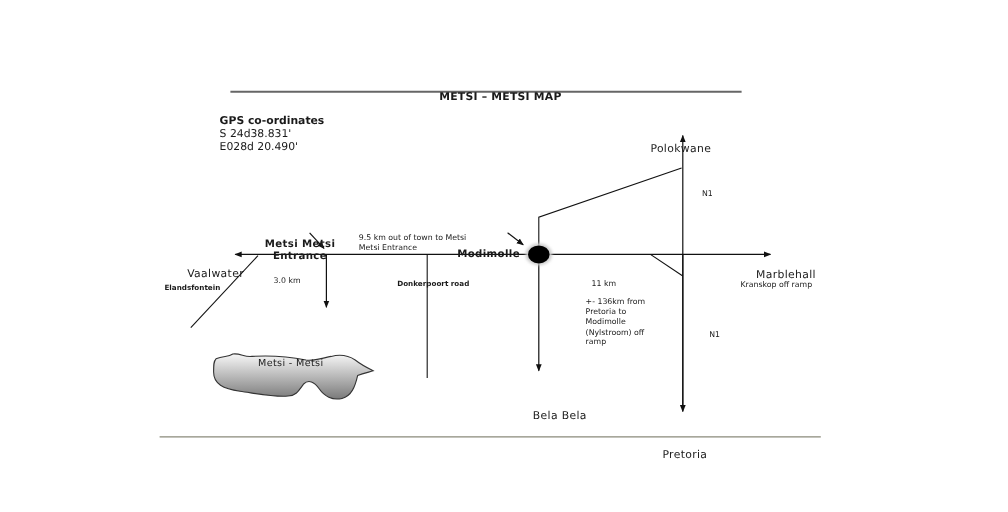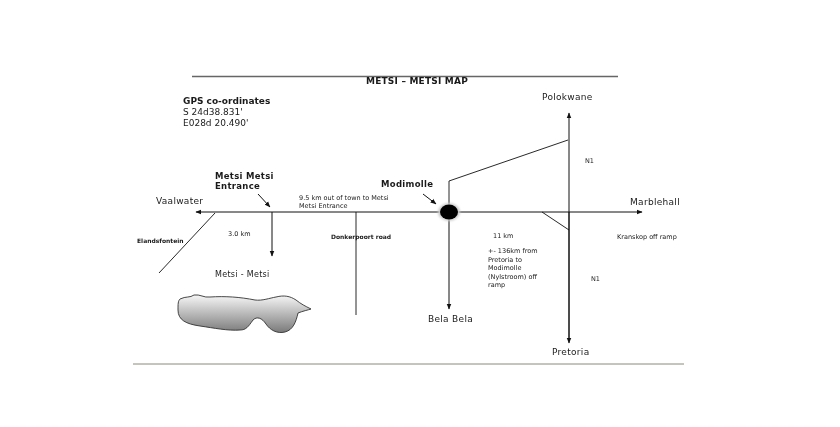--- a/index.html
+++ b/index.html
@@ -3,21 +3,21 @@
   <meta charset="utf-8">
   <style>
     html, body { margin: 0; padding: 0; background: #ffffff; }
     body { width: 840px; height: 427px; position: relative; overflow: hidden;
            font-family: "DejaVu Sans", sans-serif; color: #1a1a1a; }
     #map { position: absolute; left: 0; top: 0; }
     .lbl { position: absolute; white-space: nowrap; line-height: 1.15; }
     .title { left: 366px; top: 76px; font-size: 9px; font-weight: bold; letter-spacing: 0.2px; }
     .gps { left: 183px; top: 96px; font-size: 9px; line-height: 11px; }
     .gps .h { font-weight: bold; }
-    .place { font-size: 9px; letter-spacing: 0.3px; }
+    .place { font-size: 9px; letter-spacing: 0.3px; margin-top: 28px; }
     .bold { font-weight: bold; }
     .small { font-size: 6.5px; }
     .xs { font-size: 6px; font-weight: bold; }
   </style>
 </head>
 <body>
 
 <svg id="map" width="840" height="427" viewBox="0 0 840 427">
   <defs>
     <marker id="arrow" viewBox="0 0 10 10" refX="9" refY="5" markerWidth="6" markerHeight="6" orient="auto-start-reverse">
@@ -66,21 +66,21 @@
 <div class="lbl title">METSI – METSI MAP</div>
 
 <div class="lbl gps">
   <div class="h">GPS co-ordinates</div>
   <div>S  24d38.831'</div>
   <div>E028d 20.490'</div>
 </div>
 
 <div class="lbl place" style="left:156px; top:196px;">Vaalwater</div>
 
-<div class="lbl place bold" style="left:215px; top:172px; width:70px; font-size:8.5px;">
+<div class="lbl place bold" style="left:215px; top:172px; text-align:center; width:70px; font-size:8.5px;">
   <div>Metsi Metsi</div>
   <div>Entrance</div>
 </div>
 
 <div class="lbl small" style="left:299px; top:194px; line-height:8px;">
   <div>9.5 km out of town to Metsi</div>
   <div>Metsi Entrance</div>
 </div>
 
 <div class="lbl place bold" style="left:381px; top:180px; font-size:8.5px;">Modimolle</div>
@@ -98,21 +98,21 @@
 
 <div class="lbl small" style="left:488px; top:247px; line-height:8.5px;">
   <div>+- 136km from</div>
   <div>Pretoria to</div>
   <div>Modimolle</div>
   <div>(Nylstroom) off</div>
   <div>ramp</div>
 </div>
 
 <div class="lbl place" style="left:552px; top:347px;text-align:right;">Pretoria</div>
-<div class="lbl place" style="left:428px; top:314px;">Bela Bela</div>
+<div class="lbl place" style="left:444px; top:314px;">Bela Bela</div>
 
 <div class="lbl xs" style="left:137px; top:238px;">Elandsfontein</div>
 
 <div class="lbl small" style="left:228px; top:231px;">3.0 km</div>
 
 <div class="lbl xs" style="left:331px; top:234px;">Donkerpoort road</div>
 
 <div class="lbl place" style="left:215px; top:270px; font-size:8px;">Metsi  -  Metsi</div>
 
 </body></html>

